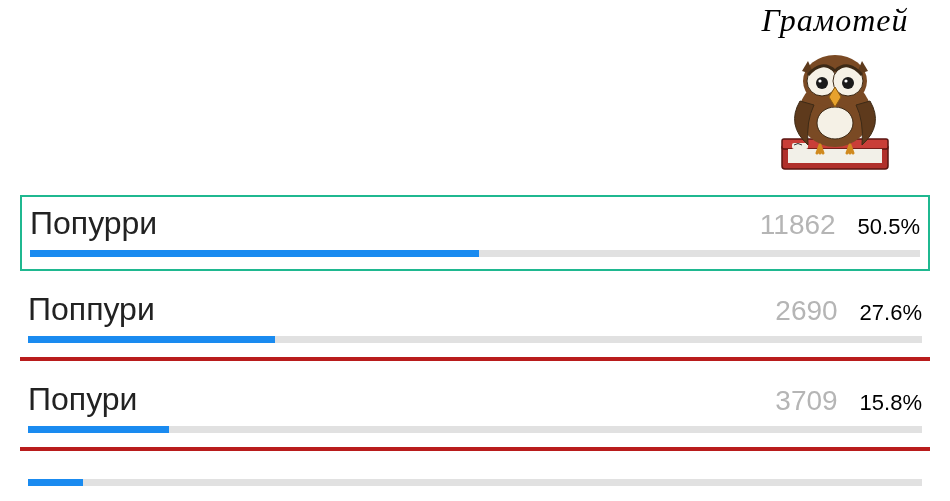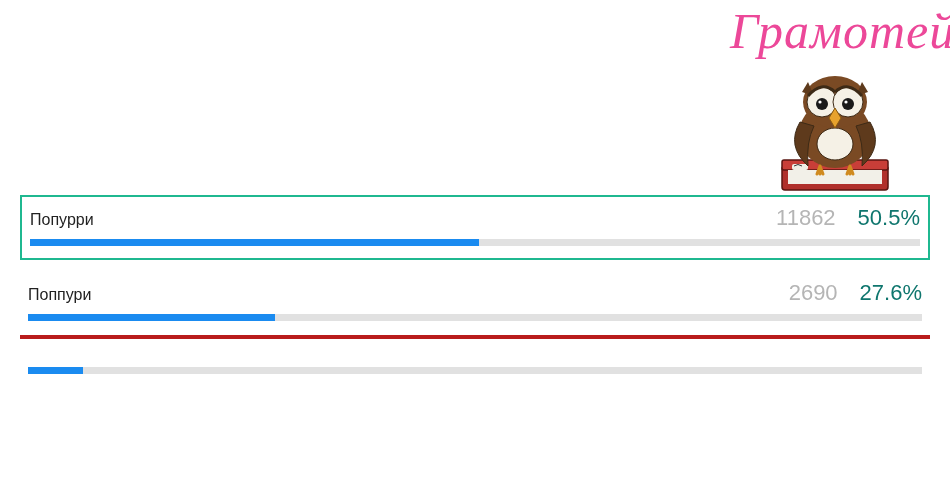--- a/index.html
+++ b/index.html
@@ -13,23 +13,23 @@
     }
     .header {
       position: absolute;
       top: 2px;
       right: 10px;
       text-align: center;
       width: 210px;
     }
     .brand-title {
       font-family: "Monotype Corsiva", "Brush Script MT", cursive;
-      font-size: 50px;
+      font-size: 32px;
       font-style: italic;
-      color: #ec4899;
+      color: #000000;
       letter-spacing: 1px;
     }
     .owl-wrap {
       display: flex;
       justify-content: center;
       margin-top: -2px;
     }
     .results {
       position: absolute;
       top: 195px;
@@ -47,37 +47,37 @@
       border: 2px solid #1fb890;
       padding: 8px 8px 12px 8px;
     }
     .row {
       display: flex;
       align-items: baseline;
       justify-content: space-between;
       margin-bottom: 8px;
     }
     .label {
-      font-size: 16px;
+      font-size: 32px;
       color: #222;
     }
     .nums {
       display: flex;
       align-items: baseline;
       gap: 22px;
     }
     .count {
-      font-size: 22px;
+      font-size: 28px;
       color: #b5b5b5;
       min-width: 62px;
       text-align: right;
     }
     .percent {
       font-size: 22px;
-      color: #0f766e;
+      color: #000000;
       min-width: 60px;
       text-align: right;
     }
     .bar-track {
       width: 100%;
       height: 7px;
       background: #e1e1e1;
     }
     .bar-fill {
       height: 100%;
@@ -150,20 +150,32 @@
       <span class="nums">
         <span class="count">2690</span>
         <span class="percent">27.6%</span>
       </span>
     </div>
     <div class="bar-track">
       <div class="bar-fill" style="width:27.6%"></div>
     </div>
   </div>
 
+  <div class="option">
+    <div class="row">
+      <span class="label">Попури</span>
+      <span class="nums">
+        <span class="count">3709</span>
+        <span class="percent">15.8%</span>
+      </span>
+    </div>
+    <div class="bar-track">
+      <div class="bar-fill" style="width:15.8%"></div>
+    </div>
+  </div>
 
   <div class="option">
     <div class="row">
     </div>
     <div class="bar-track">
       <div class="bar-fill" style="width:6.1%"></div>
     </div>
   </div>
 
 </div>

